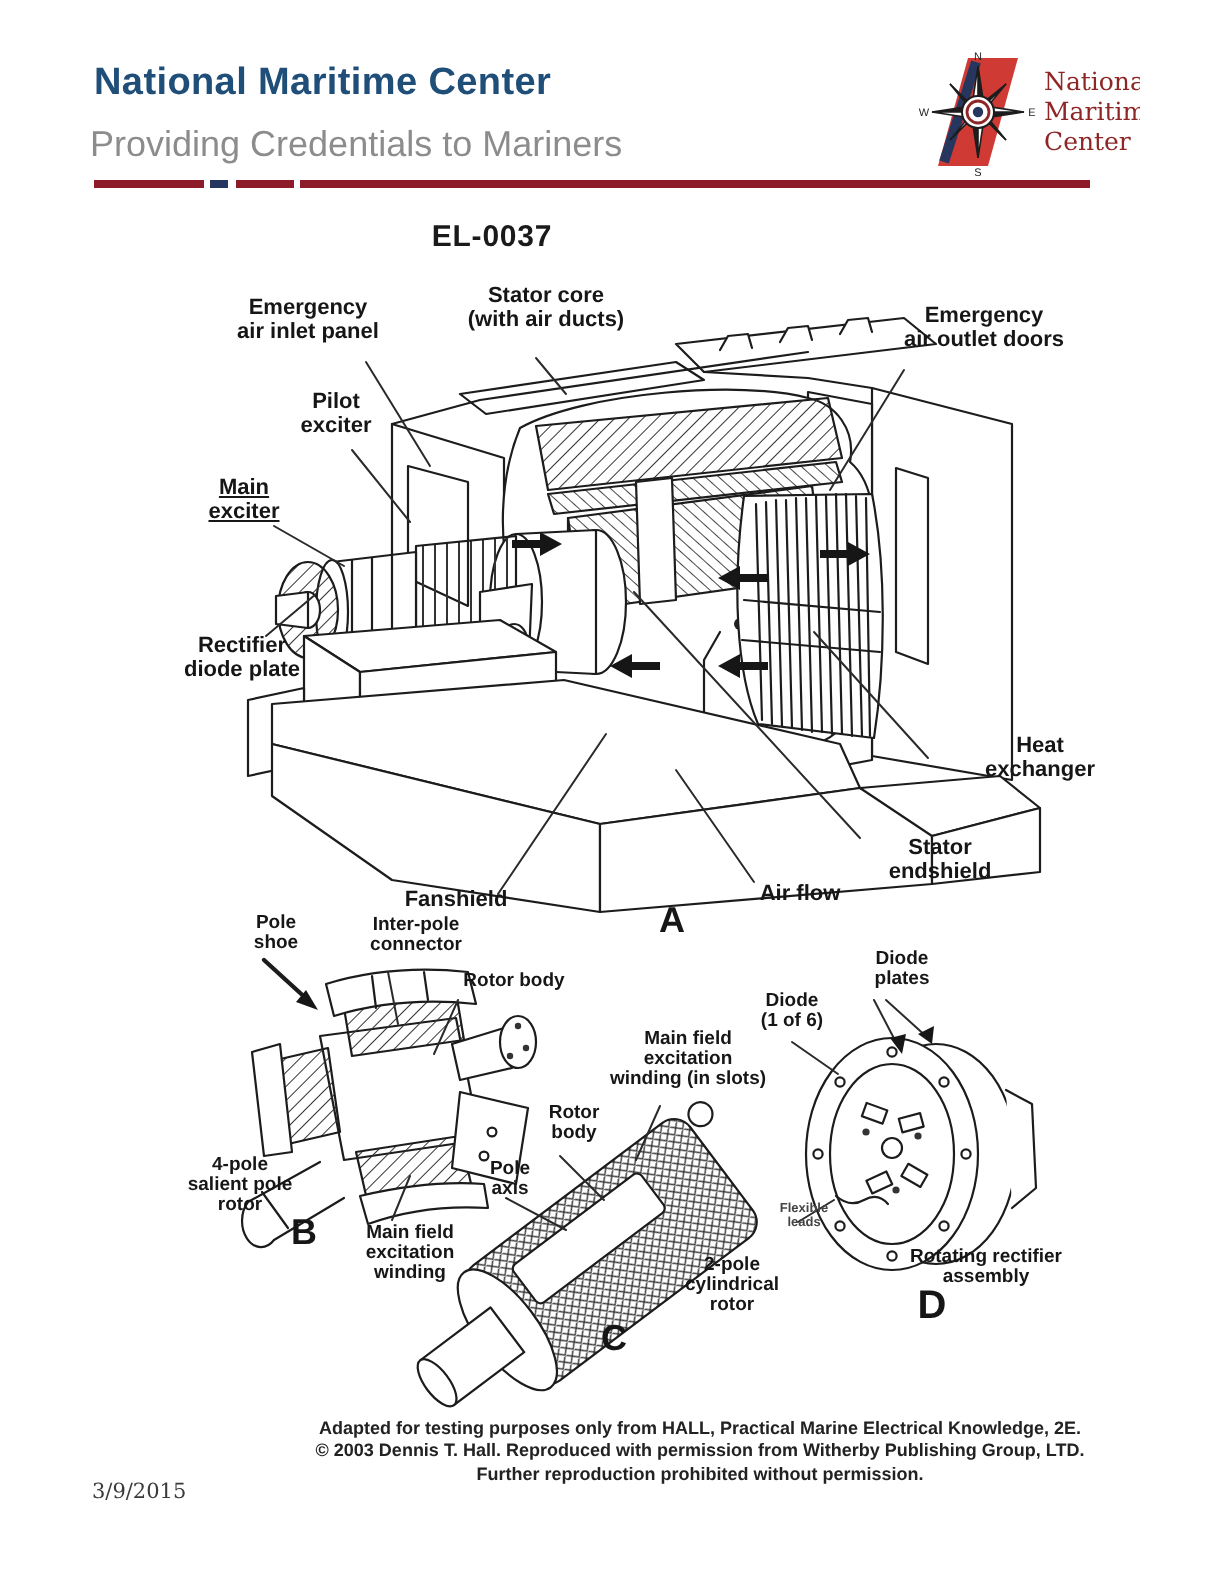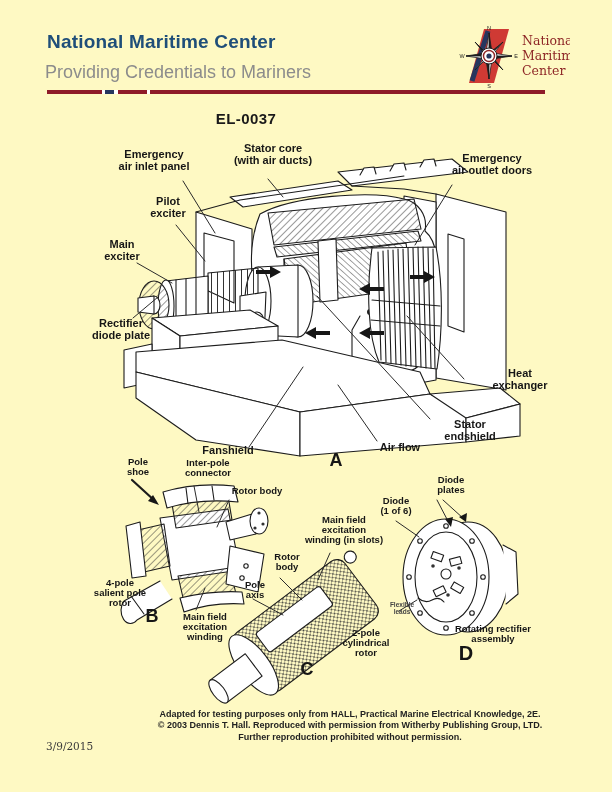--- a/index.html
+++ b/index.html
@@ -1,16 +1,16 @@
 <!DOCTYPE html>
 <html><head>
 <meta charset="utf-8">
 <style>
   html,body{margin:0;padding:0;background:#e8e8e8;}
-  .page{position:relative;width:612px;height:792px;background:#fef9c3;margin:0 auto;
+  .page{position:relative;width:612px;height:792px;background:#ffffff;margin:0 auto;
         font-family:"Liberation Sans",sans-serif;overflow:hidden;}
   .hdr-title{position:absolute;left:47px;top:31px;font-size:19px;font-weight:bold;color:#1f4e79;letter-spacing:.2px;}
   .hdr-tag{position:absolute;left:45px;top:62px;font-size:18px;color:#8c8c8c;}
   .rule{position:absolute;left:47px;top:90px;width:498px;height:4px;background:#8e1b29;}
   .rule .gap{position:absolute;top:0;height:4px;background:#ffffff;}
   .rule .blue{position:absolute;top:0;height:4px;background:#26365e;}
   .logo{position:absolute;left:450px;top:24px;width:120px;height:66px;}
   .doc-title{position:absolute;left:0;top:110px;width:492px;text-align:center;
              font-size:15px;font-weight:bold;color:#1a1a1a;letter-spacing:.4px;}
   .fig{position:absolute;left:0;top:0;width:612px;height:792px;}
@@ -278,21 +278,21 @@
     </svg>
 
     <div class="lbl lblA" style="left:82px;top:149px;width:112px;">Emergency
 air inlet panel</div>
     <div class="lbl lblA" style="left:198px;top:143px;width:118px;">Stator core
 (with air ducts)</div>
     <div class="lbl lblA" style="left:415px;top:153px;width:122px;">Emergency
 air outlet doors</div>
     <div class="lbl lblA" style="left:116px;top:196px;width:72px;">Pilot
 exciter</div>
-    <div class="lbl lblA" style="left:70px;top:239px;width:72px;">Main
+    <div class="lbl lblA" style="left:70px;top:239px;width:72px;text-decoration:underline;">Main
 exciter</div>
     <div class="lbl lblA" style="left:452px;top:368px;width:104px;">Heat
 exchanger</div>
     <div class="lbl lblA" style="left:54px;top:318px;width:102px;">Rectifier
 diode plate</div>
     <div class="lbl lblA" style="left:402px;top:419px;width:104px;">Stator
 endshield</div>
     <div class="lbl lblA" style="left:160px;top:445px;width:104px;">Fanshield</div>
     <div class="lbl lblA" style="left:342px;top:442px;width:84px;">Air flow</div>
     <div class="lbl sec" style="left:300px;top:451px;width:40px;">A</div>

